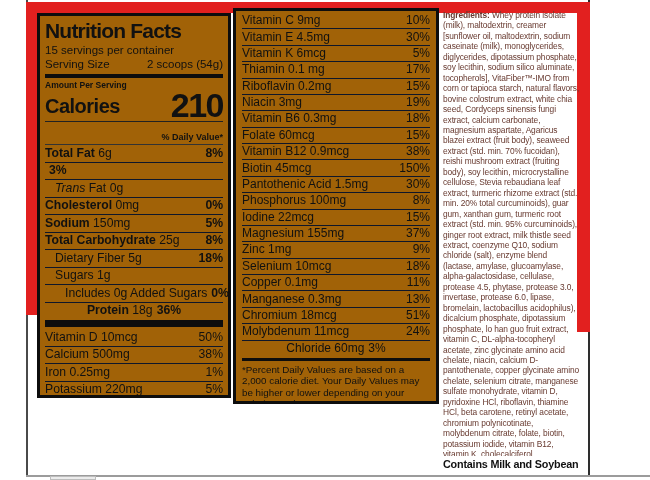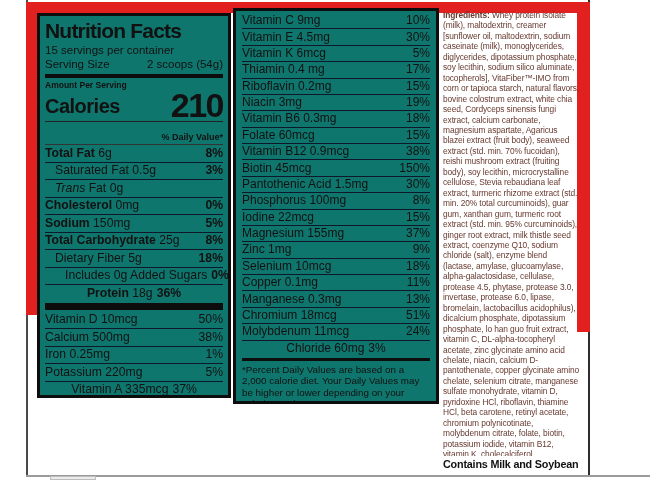--- a/index.html
+++ b/index.html
@@ -13,21 +13,21 @@
   .frame-right{left:588px;top:0;width:2px;height:477px;background:#2e2e2e;}
   .frame-bottom{left:26px;top:475px;width:624px;height:2px;background:#9b9b9b;}
   .ui-fragment{position:absolute;left:50px;top:476px;width:46px;height:4px;
     border:1px solid #bdbdbd;background:#ececec;box-sizing:border-box;}
   
   .redbar{position:absolute;background:#e2201f;}
   .red-top{left:26px;top:2px;width:564px;height:11px;}
   .red-left{left:26px;top:2px;width:11px;height:313px;}
   .red-right{left:577px;top:2px;width:13px;height:330px;}
 
-  .panel{position:absolute;background:#0f766e;border:3px solid #0d0d0d;
+  .panel{position:absolute;background:#a16207;border:3px solid #0d0d0d;
     box-sizing:border-box;overflow:hidden;}
   .panel-left{left:37px;top:13px;width:194px;height:385px;padding:3px 5px;}
   .panel-mid{left:233px;top:8px;width:206px;height:396px;padding:2px 6px;}
 
   .nf-title{font-size:21px;font-weight:bold;letter-spacing:-0.8px;margin:0;line-height:24px;}
   .servings{font-size:11.5px;line-height:14px;}
   .serving-size{display:flex;justify-content:space-between;font-size:11.5px;line-height:15px;}
   .bar{background:#0d0d0d;}
   .bar-md{height:4px;margin:2px 0;}
   .bar-lg{height:7px;margin:1px 0 2px;}
@@ -87,21 +87,20 @@
     </div>
     <div class="rule"></div>
     <div class="dv-head">% Daily Value*</div>
     <div class="rows-block">
 
     <div class="frow dvb">
         <span class="nm"><b>Total Fat </b><i></i><span>6g</span></span>
         <span class="dv">8%</span>
       </div>
         <div class="frow ind1 dvb">
-        <span class="nm"><b></b><i></i><span>Saturated Fat 0.5g</span></span>
         <span class="dv">3%</span>
       </div>
         <div class="frow ind1">
         <span class="nm"><b></b><i>Trans </i><span>Fat 0g</span></span>
         <span class="dv"></span>
       </div>
         <div class="frow dvb">
         <span class="nm"><b>Cholesterol </b><i></i><span>0mg</span></span>
         <span class="dv">0%</span>
       </div>
@@ -110,20 +109,24 @@
         <span class="dv">5%</span>
       </div>
         <div class="frow dvb">
         <span class="nm"><b>Total Carbohydrate </b><i></i><span>25g</span></span>
         <span class="dv">8%</span>
       </div>
         <div class="frow ind1 dvb">
         <span class="nm"><b></b><i></i><span>Dietary Fiber 5g</span></span>
         <span class="dv">18%</span>
       </div>
+        <div class="frow ind1">
+        <span class="nm"><b></b><i></i><span>Sugars 1g</span></span>
+        <span class="dv"></span>
+      </div>
         <div class="frow ind2 dvb">
         <span class="nm"><b></b><i></i><span>Includes 0g Added Sugars</span></span>
         <span class="dv">0%</span>
       </div>
         <div class="frow dvb">
         <span class="nm"><b>Protein </b><i></i><span>18g</span></span>
         <span class="dv">36%</span>
       </div>
       </div>
     <div class="bar bar-lg"></div>
@@ -161,21 +164,21 @@
       </div>
         <div class="frow">
         <span class="nm"><b></b><i></i><span>Vitamin E 4.5mg</span></span>
         <span class="dv">30%</span>
       </div>
         <div class="frow">
         <span class="nm"><b></b><i></i><span>Vitamin K 6mcg</span></span>
         <span class="dv">5%</span>
       </div>
         <div class="frow">
-        <span class="nm"><b></b><i></i><span>Thiamin 0.4 mg</span></span>
+        <span class="nm"><b></b><i></i><span>Thiamin 0.1 mg</span></span>
         <span class="dv">17%</span>
       </div>
         <div class="frow">
         <span class="nm"><b></b><i></i><span>Riboflavin 0.2mg</span></span>
         <span class="dv">15%</span>
       </div>
         <div class="frow">
         <span class="nm"><b></b><i></i><span>Niacin 3mg</span></span>
         <span class="dv">19%</span>
       </div>

